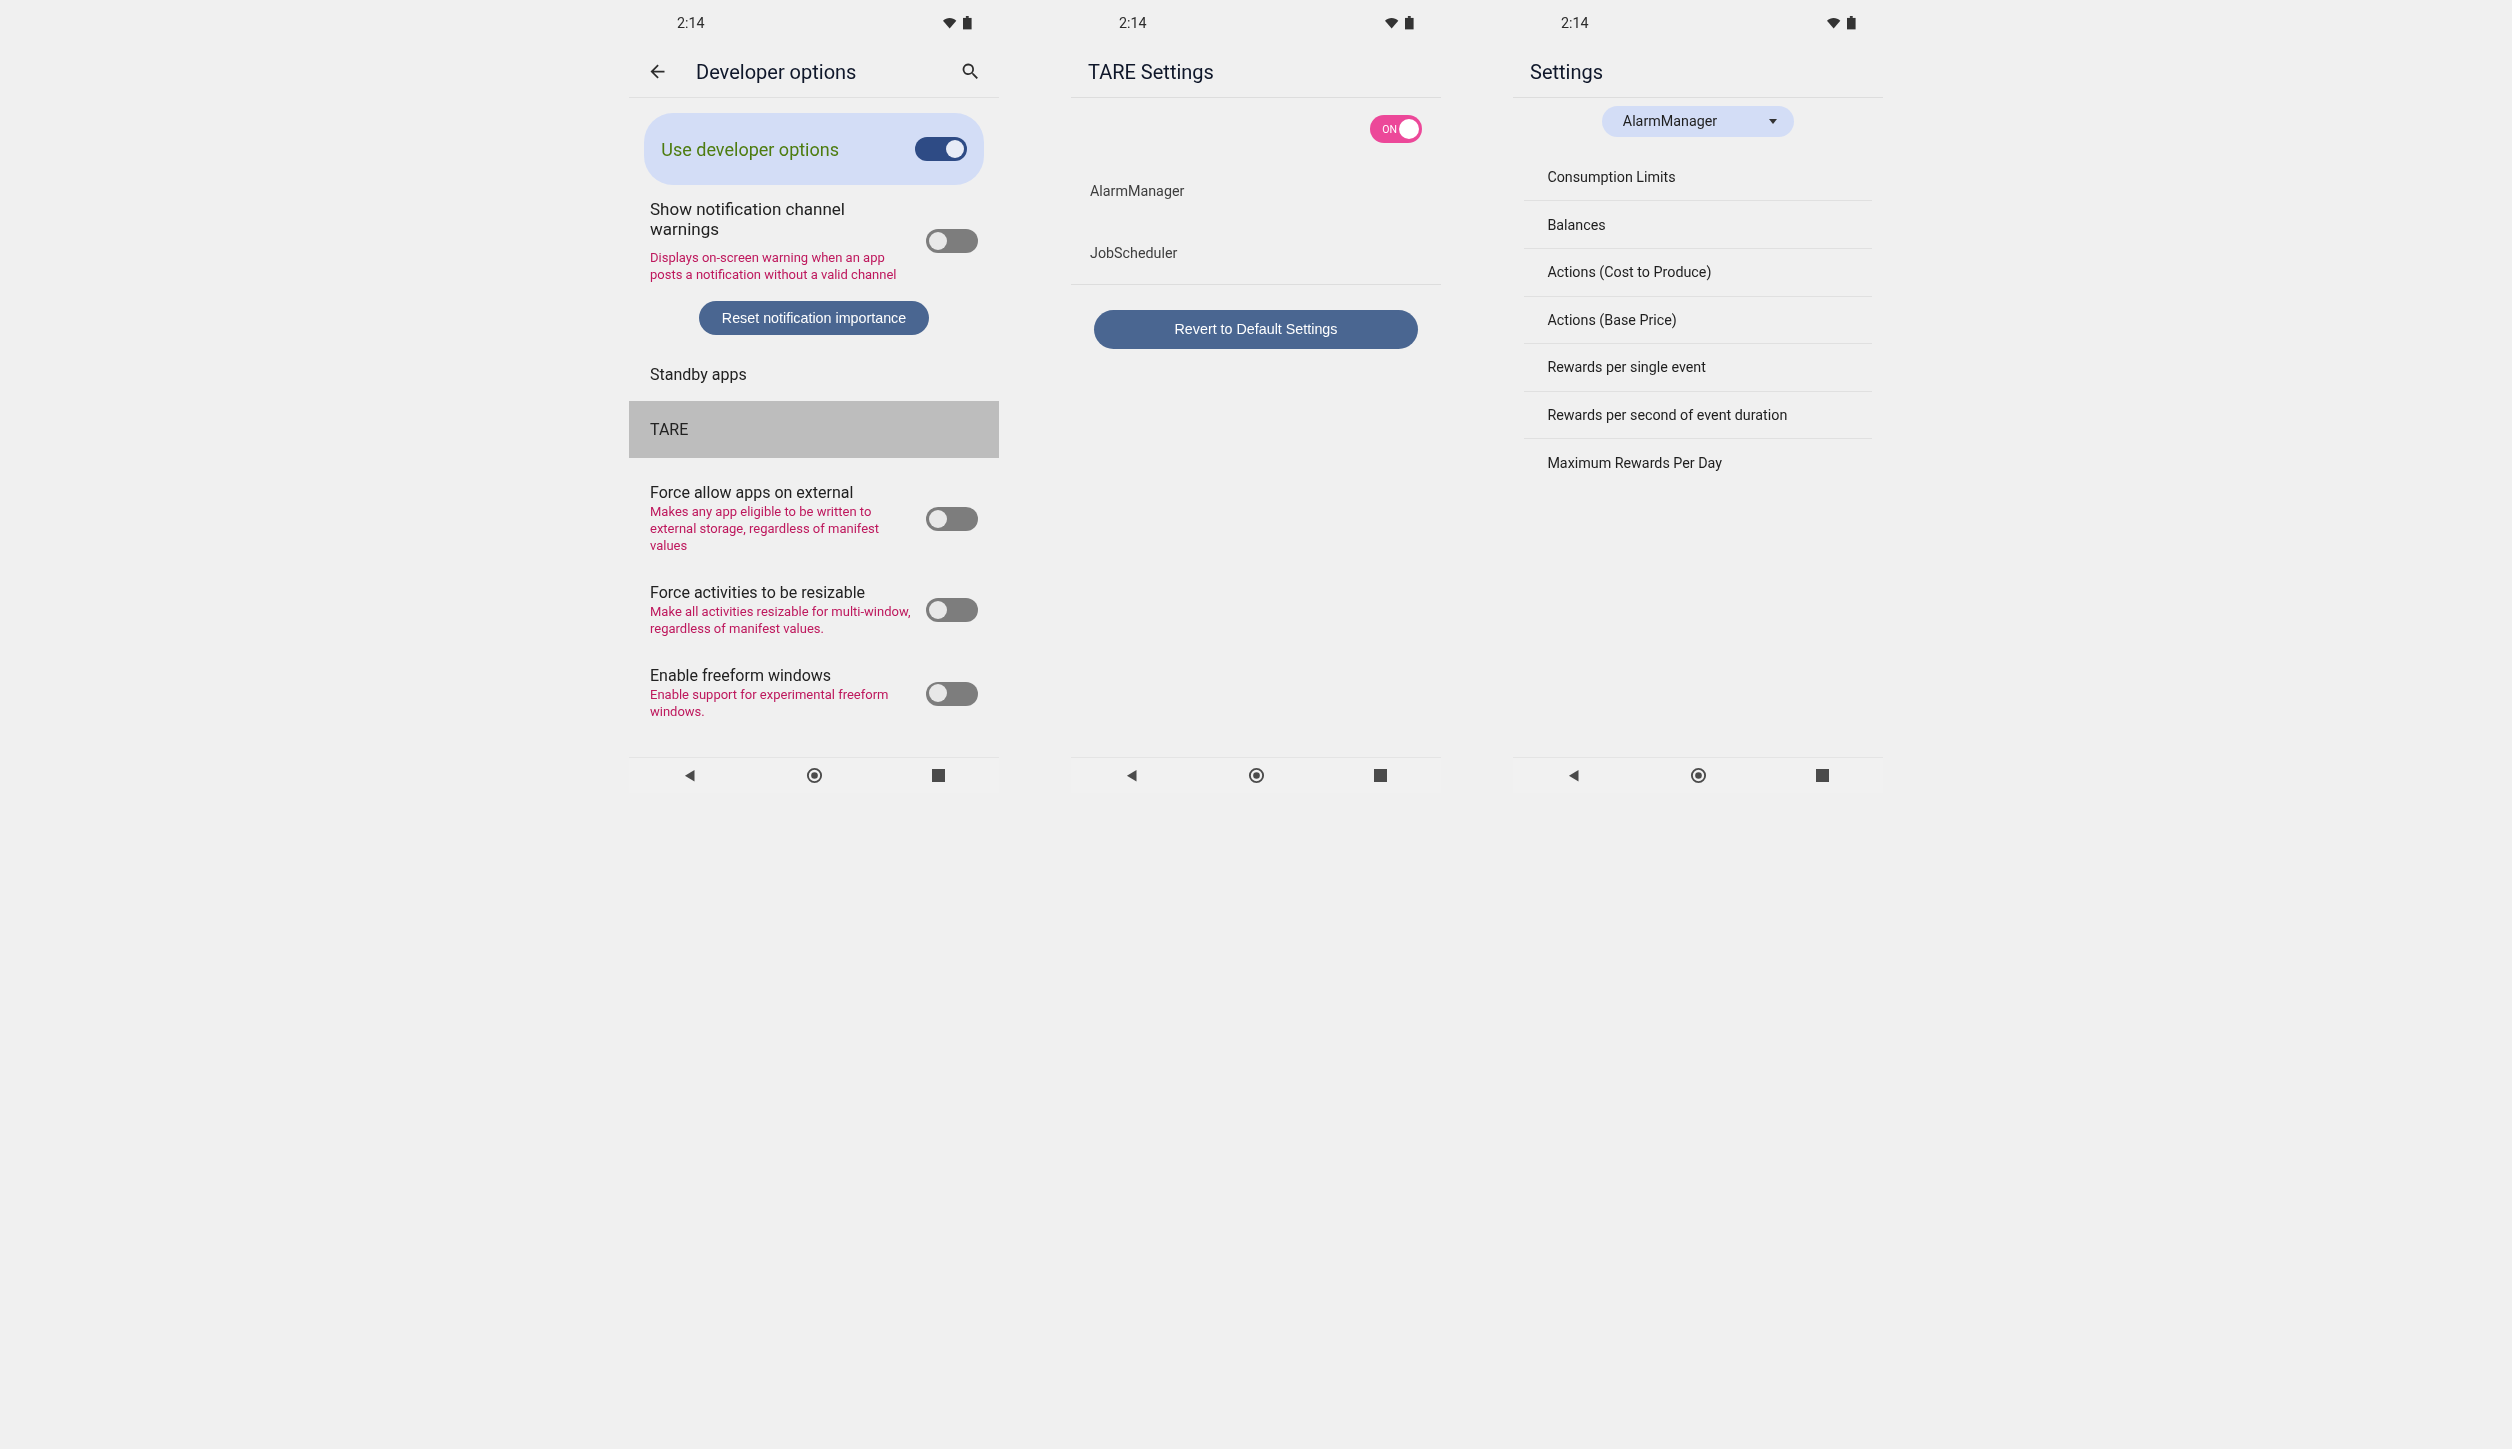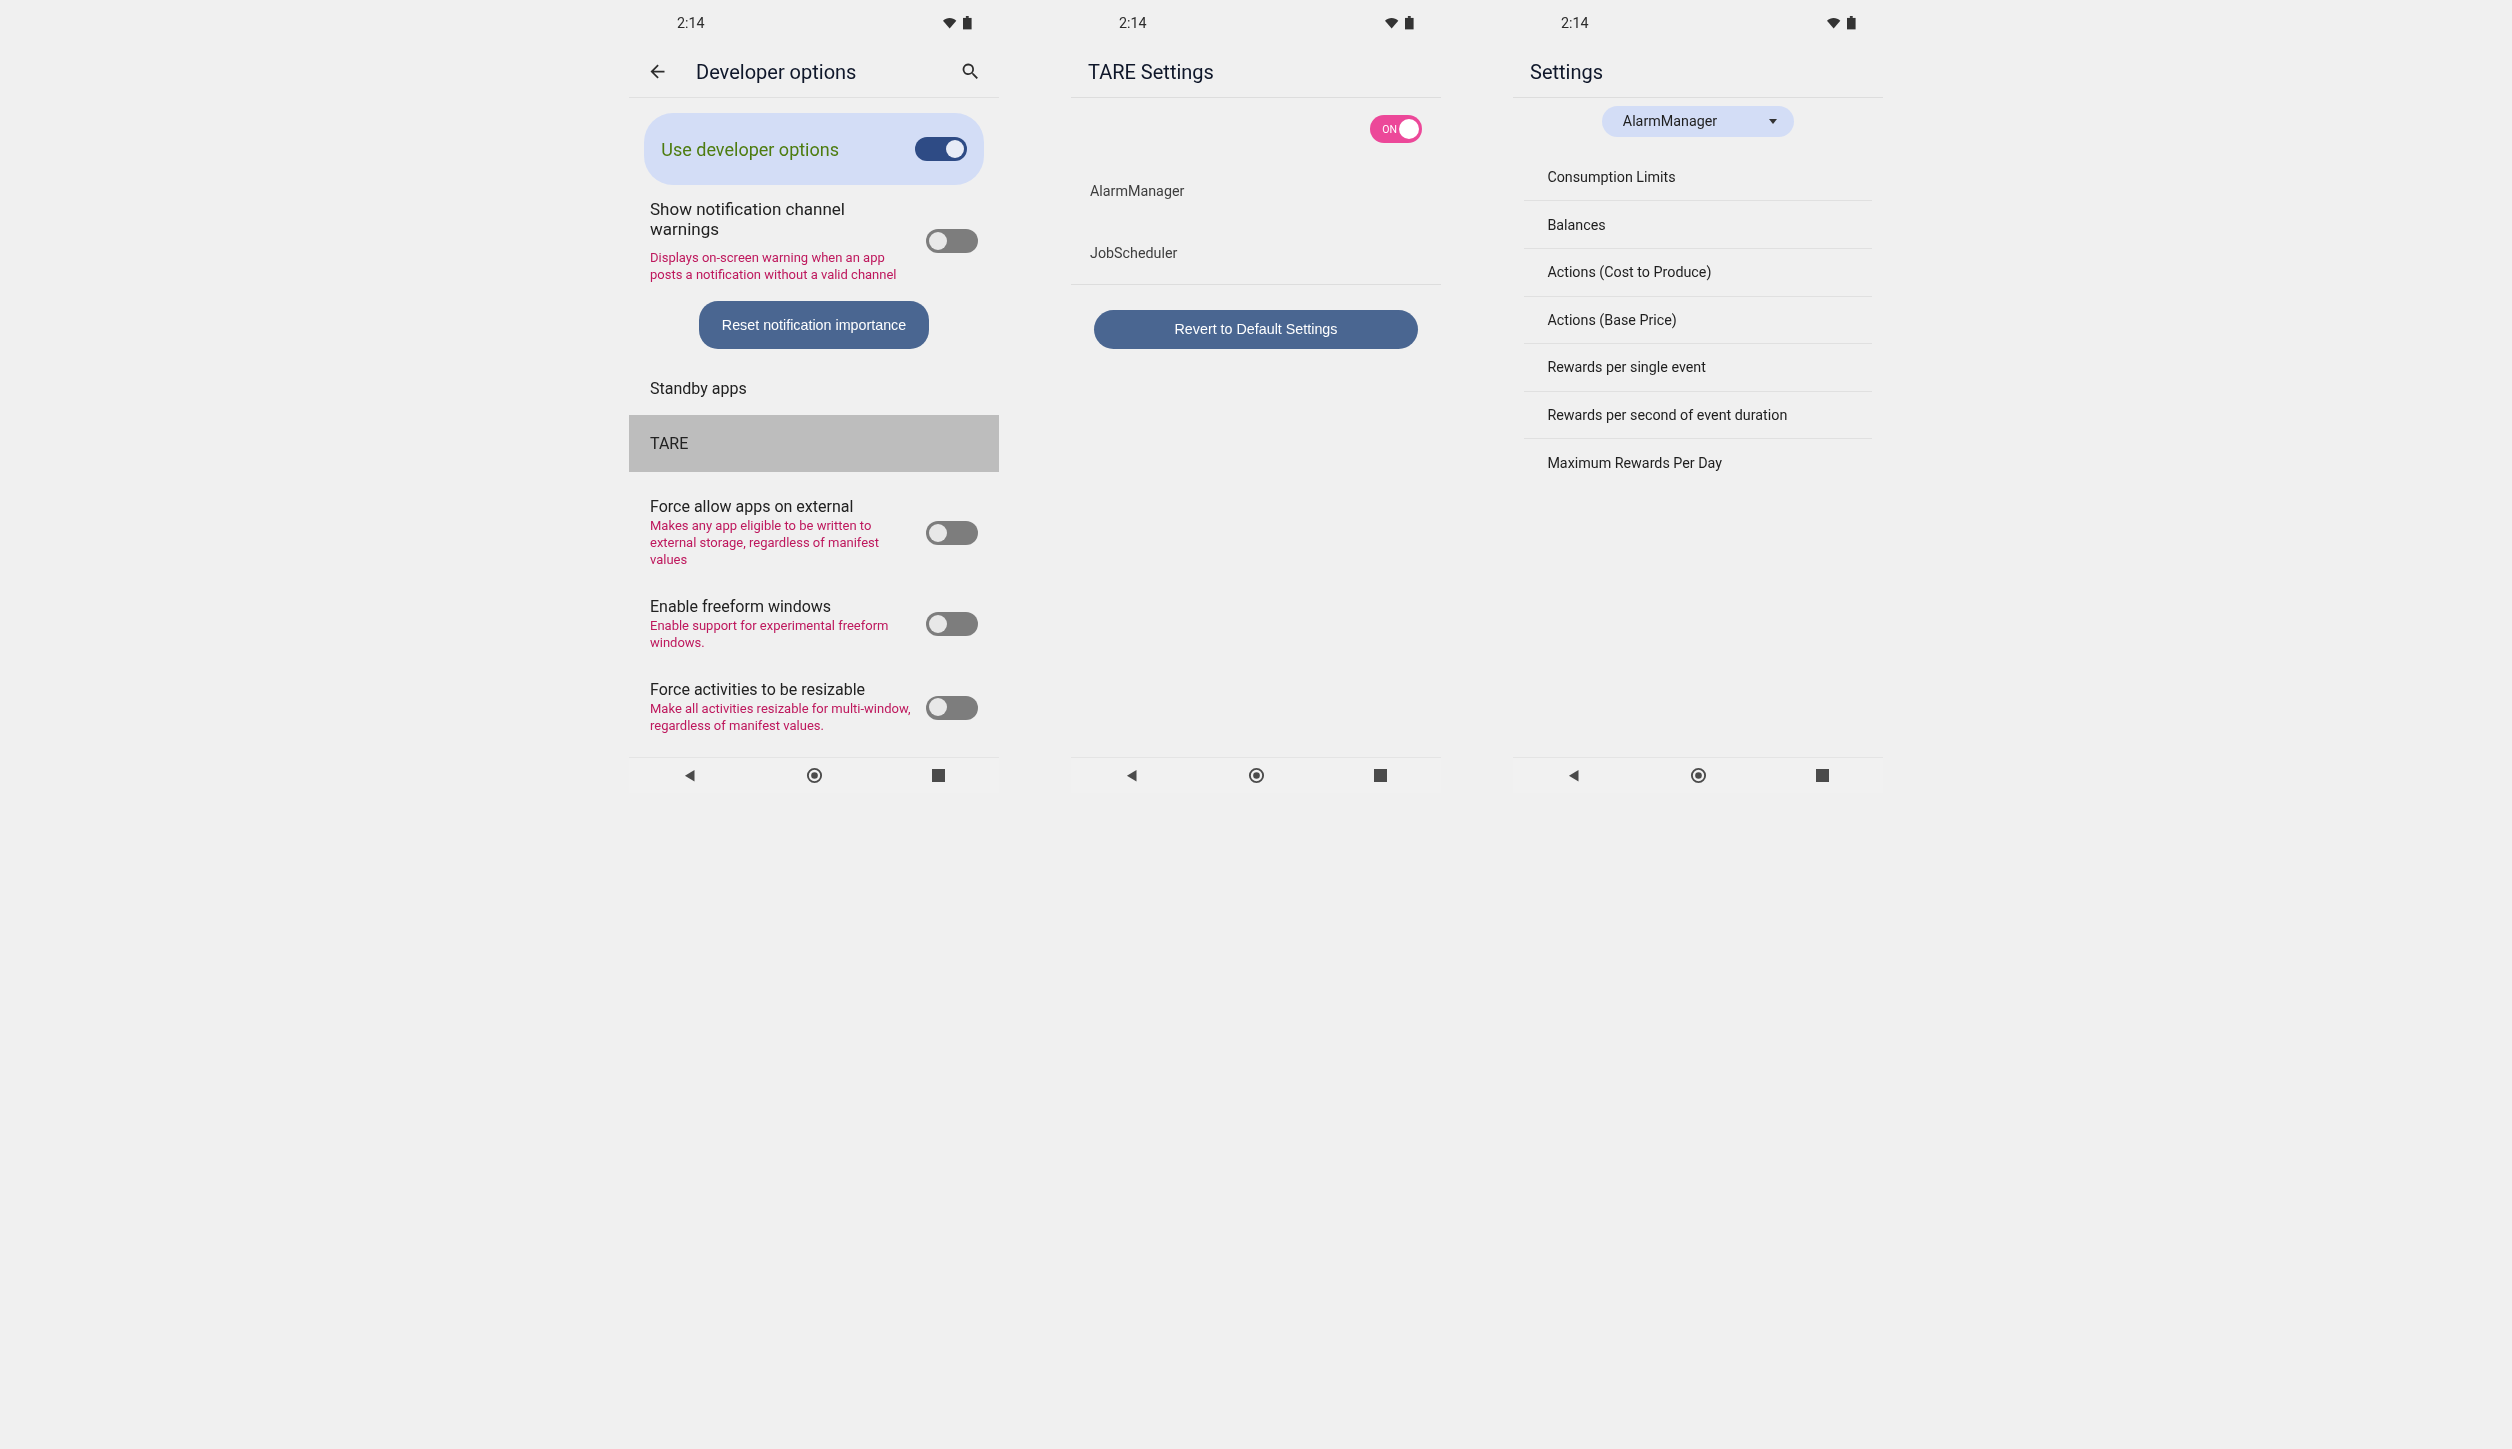--- a/index.html
+++ b/index.html
@@ -129,21 +129,21 @@
 .pref-text { flex: 1; }
 .pref-title { font-size: 16px; color: #222; margin-bottom: 1.9px; }
 .pref-sub { font-size: 13px; color: #be185d; line-height: 1.3; max-width: 262px;}
 .pref-partial { margin-top: -11.4px; }
 .pref-partial .pref-title { font-size: 17px; margin-bottom: 11px; }
 .pill-button {
   background: #4a6691;
   color: #fff;
   border: none;
   border-radius: 19px;
-  padding: 16px 23px;
+  padding: 9px 23px;
   font-size: 14.3px;
   display: block;
   margin: 7.6px auto 13.4px;
 }
 .plain-row {
   padding: 17px 21px;
   font-size: 16px;
   color: #222;
 }
 .tare-row {
@@ -266,29 +266,29 @@
     <div class="tare-row">TARE</div>
     <div class="pref" style="padding-top:25px">
       <div class="pref-text">
         <div class="pref-title">Force allow apps on external</div>
         <div class="pref-sub">Makes any app eligible to be written to external storage, regardless of manifest values</div>
       </div>
       <div class="toggle-off"></div>
     </div>
     <div class="pref" style="padding-top:19px">
       <div class="pref-text">
+        <div class="pref-title">Force activities to be resizable</div>
+        <div class="pref-sub">Make all activities resizable for multi-window, regardless of manifest values.</div>
+      </div>
+      <div class="toggle-off"></div>
+    </div>
+    <div class="pref" style="padding-top:19px">
+      <div class="pref-text">
         <div class="pref-title">Enable freeform windows</div>
         <div class="pref-sub">Enable support for experimental freeform windows.</div>
-      </div>
-      <div class="toggle-off"></div>
-    </div>
-    <div class="pref" style="padding-top:19px">
-      <div class="pref-text">
-        <div class="pref-title">Force activities to be resizable</div>
-        <div class="pref-sub">Make all activities resizable for multi-window, regardless of manifest values.</div>
       </div>
       <div class="toggle-off"></div>
     </div>
   </div>
   <div class="nav-bar">
     <svg width="15.3" height="15.3" viewBox="0 0 16 16">
         <path d="M12 2 L2 8 L12 14 Z" fill="#4b4b4b"></path>
       </svg>
     <svg width="17" height="17" viewBox="0 0 18 18">
         <circle cx="9" cy="9" r="7" fill="none" stroke="#4b4b4b" stroke-width="2"></circle>

